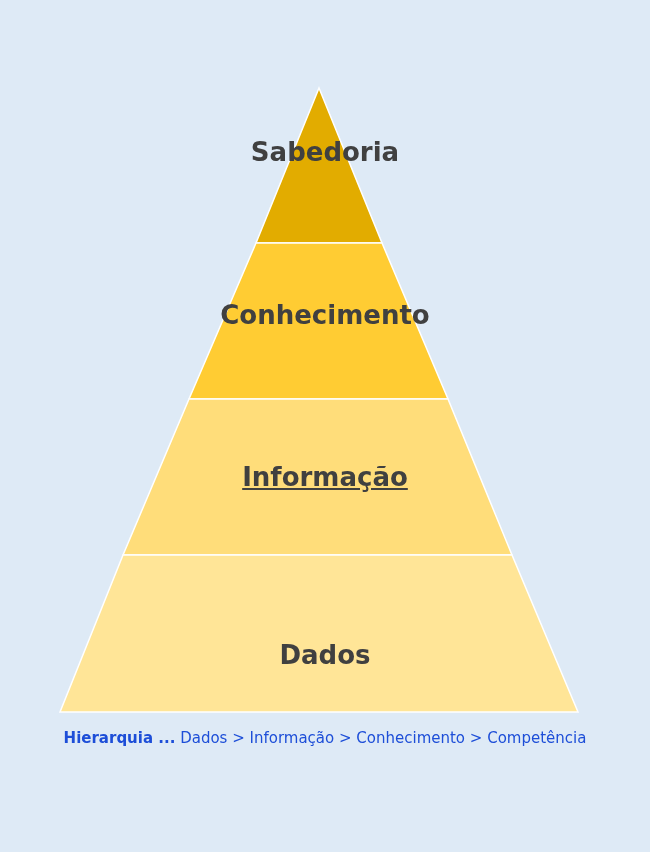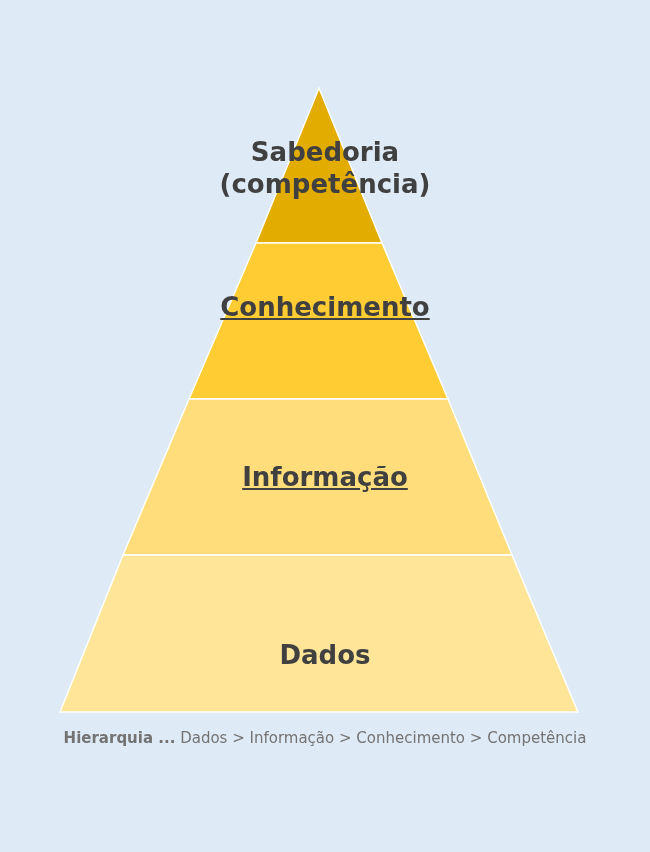--- a/index.html
+++ b/index.html
@@ -32,43 +32,42 @@
       line-height: 32px;
       letter-spacing: 0px;
     }
     .caption {
       position: absolute;
       left: 0;
       width: 650px;
       top: 729px;
       text-align: center;
       font-size: 15px;
-      color: #737373;
+      color: #1d4ed8;
       white-space: nowrap;
     }
     .caption .bold {
       font-weight: bold;
     }
   </style>
 </head>
 <body>
 
 <svg id="pyramid" viewBox="0 0 650 852" xmlns="http://www.w3.org/2000/svg">
   <polygon points="319,88 382,243 256,243" fill="#E2AC00" stroke="#FFFFFF" stroke-width="1.5"></polygon>
   <polygon points="256,243 382,243 448,399 189,399" fill="#FFCC33" stroke="#FFFFFF" stroke-width="1.5"></polygon>
   <polygon points="189,399 448,399 512,555 123,555" fill="#FFDD7A" stroke="#FFFFFF" stroke-width="1.5"></polygon>
   <polygon points="123,555 512,555 578,712 60,712" fill="#FFE597" stroke="#FFFFFF" stroke-width="1.5"></polygon>
 </svg>
 
 <div class="tier-label" style="top:136px;">
   <div>Sabedoria</div>
-  <div>(competência)</div>
 </div>
 
-<div class="tier-label" style="top:291px;text-decoration:underline;">Conhecimento</div>
+<div class="tier-label" style="top:299px;">Conhecimento</div>
 
 <div class="tier-label" style="top:461px;text-decoration:underline;">Informação</div>
 
 <div class="tier-label" style="top:639px;">Dados</div>
 
 <div class="caption">
   <span class="bold">Hierarquia ...</span><span> Dados &gt; Informação &gt; Conhecimento &gt; Competência</span>
 </div>
 
 </body></html>

